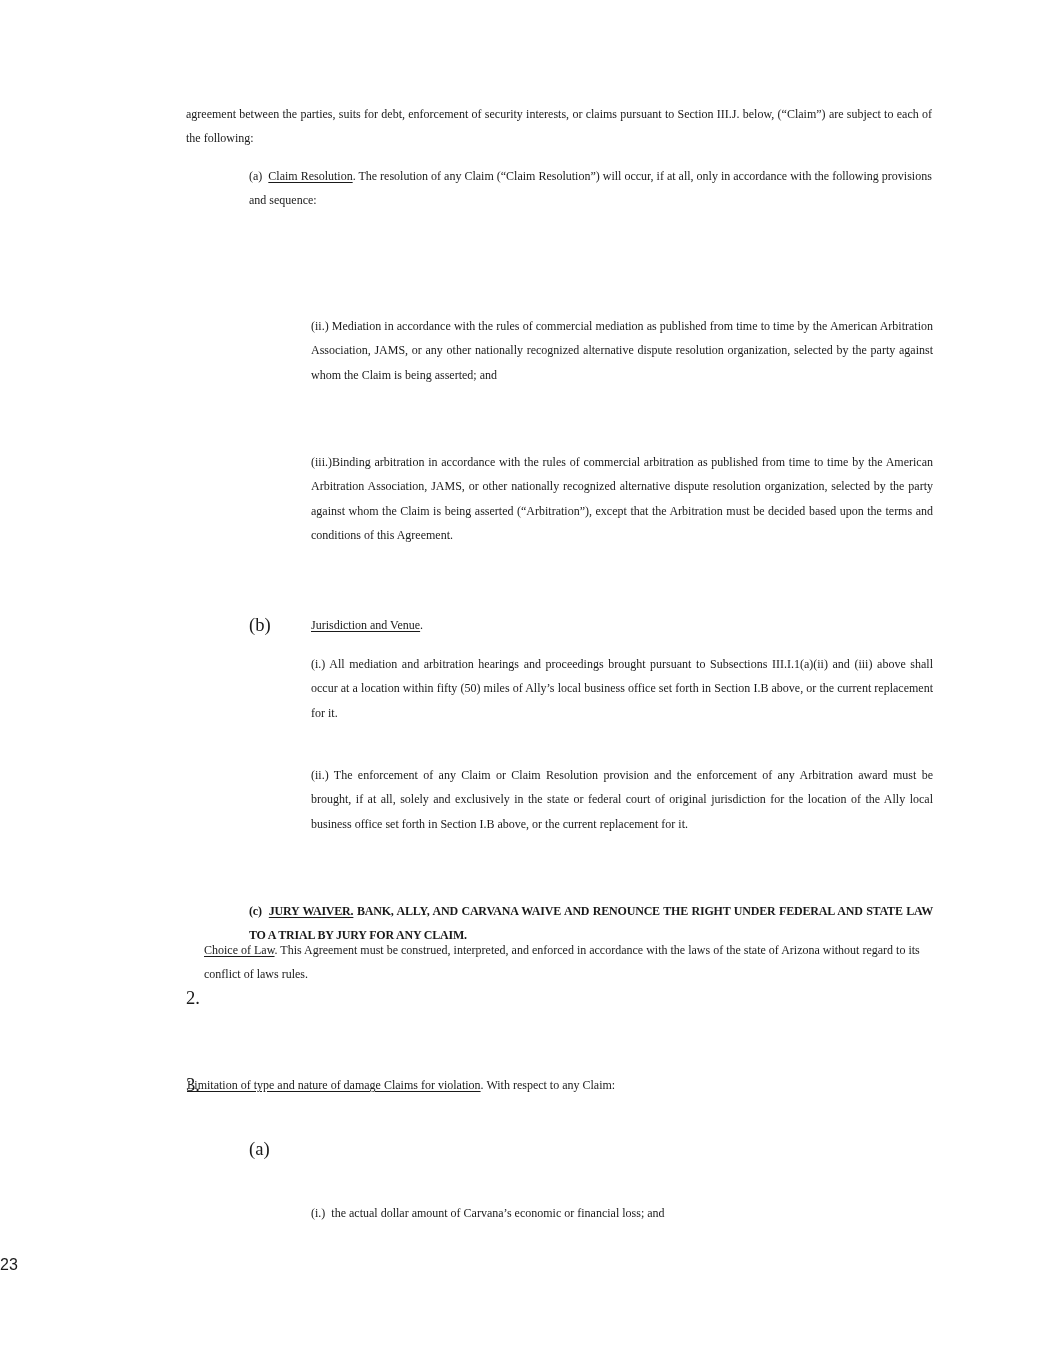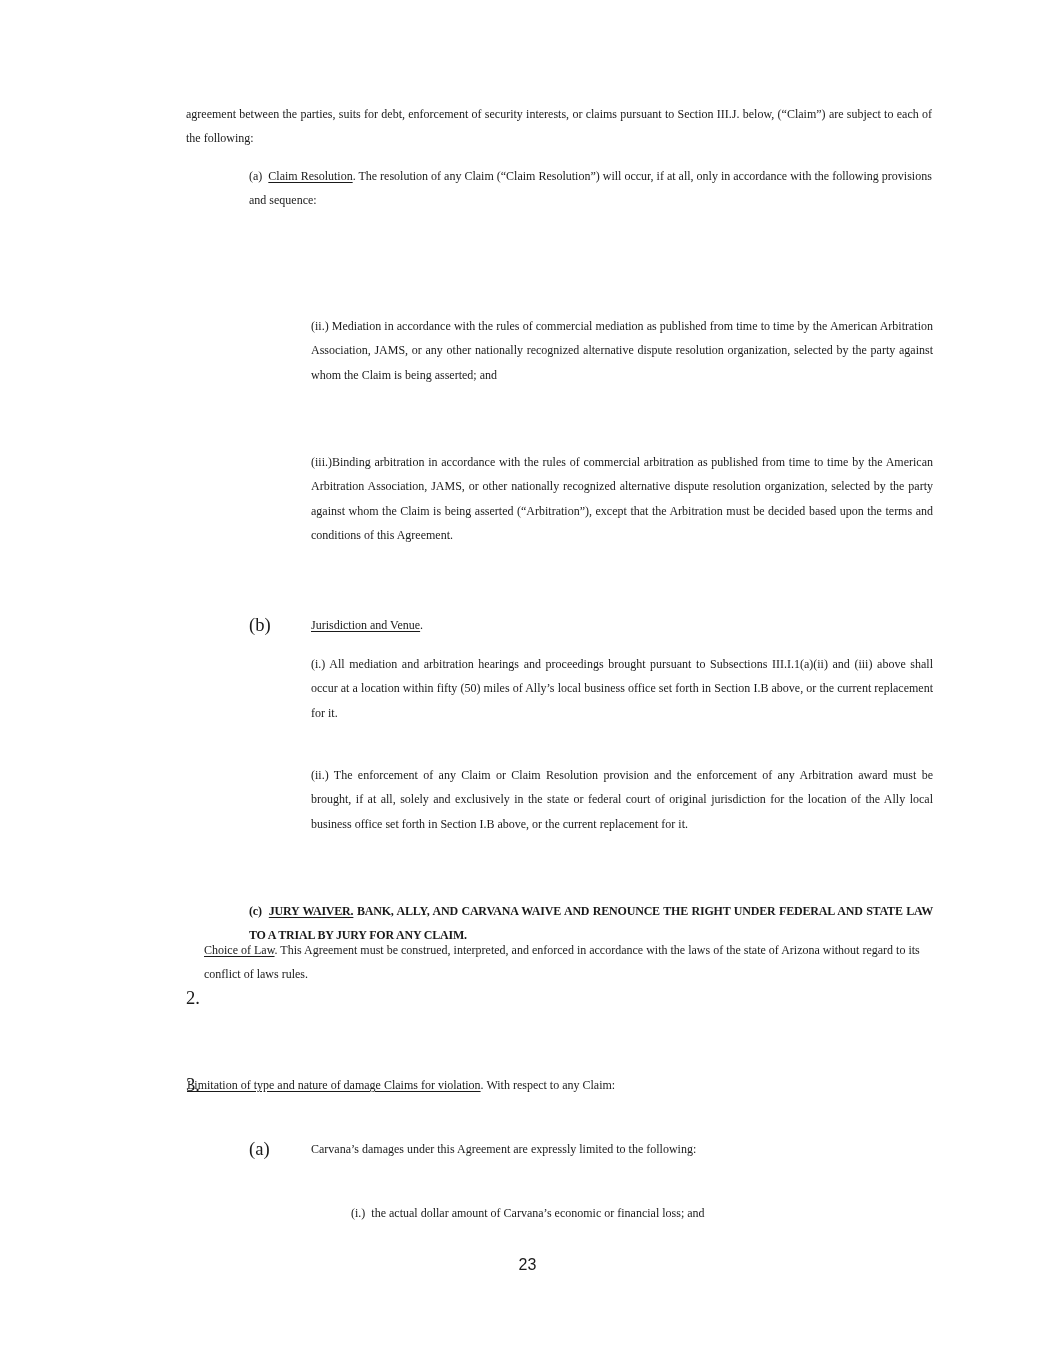--- a/index.html
+++ b/index.html
@@ -4,21 +4,21 @@
 <style>
   html, body { margin: 0; padding: 0; background: #ffffff; }
   body { width: 1055px; height: 1365px; position: relative; overflow: hidden;
          font-family: "Liberation Serif", "DejaVu Serif", serif; color: #1a1a1a; }
   .page { position: absolute; left: 0; top: 0; width: 1055px; height: 1365px; }
   .p { position: absolute; font-size: 12px; line-height: 24.4px; margin: 0; }
   .just { text-align: justify; text-align-last: left; }
   .u { text-decoration: underline; text-underline-offset: 2px; }
   .b { font-weight: bold; }
   .lbl { position: absolute; font-size: 18.6px; line-height: 24.4px; }
-  .pgnum { position: absolute; left: 0; width: 1055px; top: 1256px; text-align: center;
+  .pgnum { position: absolute; left: 0; width: 1055px; top: 1256px; 
            font-family: "Liberation Sans", "DejaVu Sans", sans-serif; font-size: 16px; }
   .jury { letter-spacing: -0.2px; }
 </style>
 </head>
 <body>
 
 <div class="page">
 
   <p class="p just" style="left:186px; top:102px; width:746px;">
     <span>agreement between the parties, suits for debt, enforcement of security interests, or claims pursuant to Section III.J. below, (“Claim”) are subject to each of the following:</span>
@@ -63,23 +63,20 @@
   <p class="p" style="left:204px; top:938px; width:720px;">
     <span class="u">Choice of Law</span><span>. This Agreement must be construed, interpreted, and enforced in accordance with the laws of the state of Arizona without regard to its conflict of laws rules.</span>
   </p>
 
   <span class="lbl" style="left:186px; top:1073px;">3.</span>
   <p class="p" style="left:187px; top:1073px; width:720px;">
     <span class="u">Limitation of type and nature of damage Claims for violation</span><span>. With respect to any Claim:</span>
   </p>
 
   <span class="lbl" style="left:249px; top:1137px;">(a)</span>
-  <p class="p just" style="left:311px; top:1137px; width:622px;">
-    <span>Carvana’s damages under this Agreement are expressly limited to the following:</span>
-  </p>
 
-  <p class="p" style="left:311px; top:1201px; width:622px;margin-left:40px;">
+  <p class="p" style="left:311px; top:1201px; width:622px;">
     <span>(i.)</span>&nbsp;
     <span>the actual dollar amount of Carvana’s economic or financial loss; and</span>
   </p>
 
   <div class="pgnum">23</div>
 </div>
 
 </body></html>

